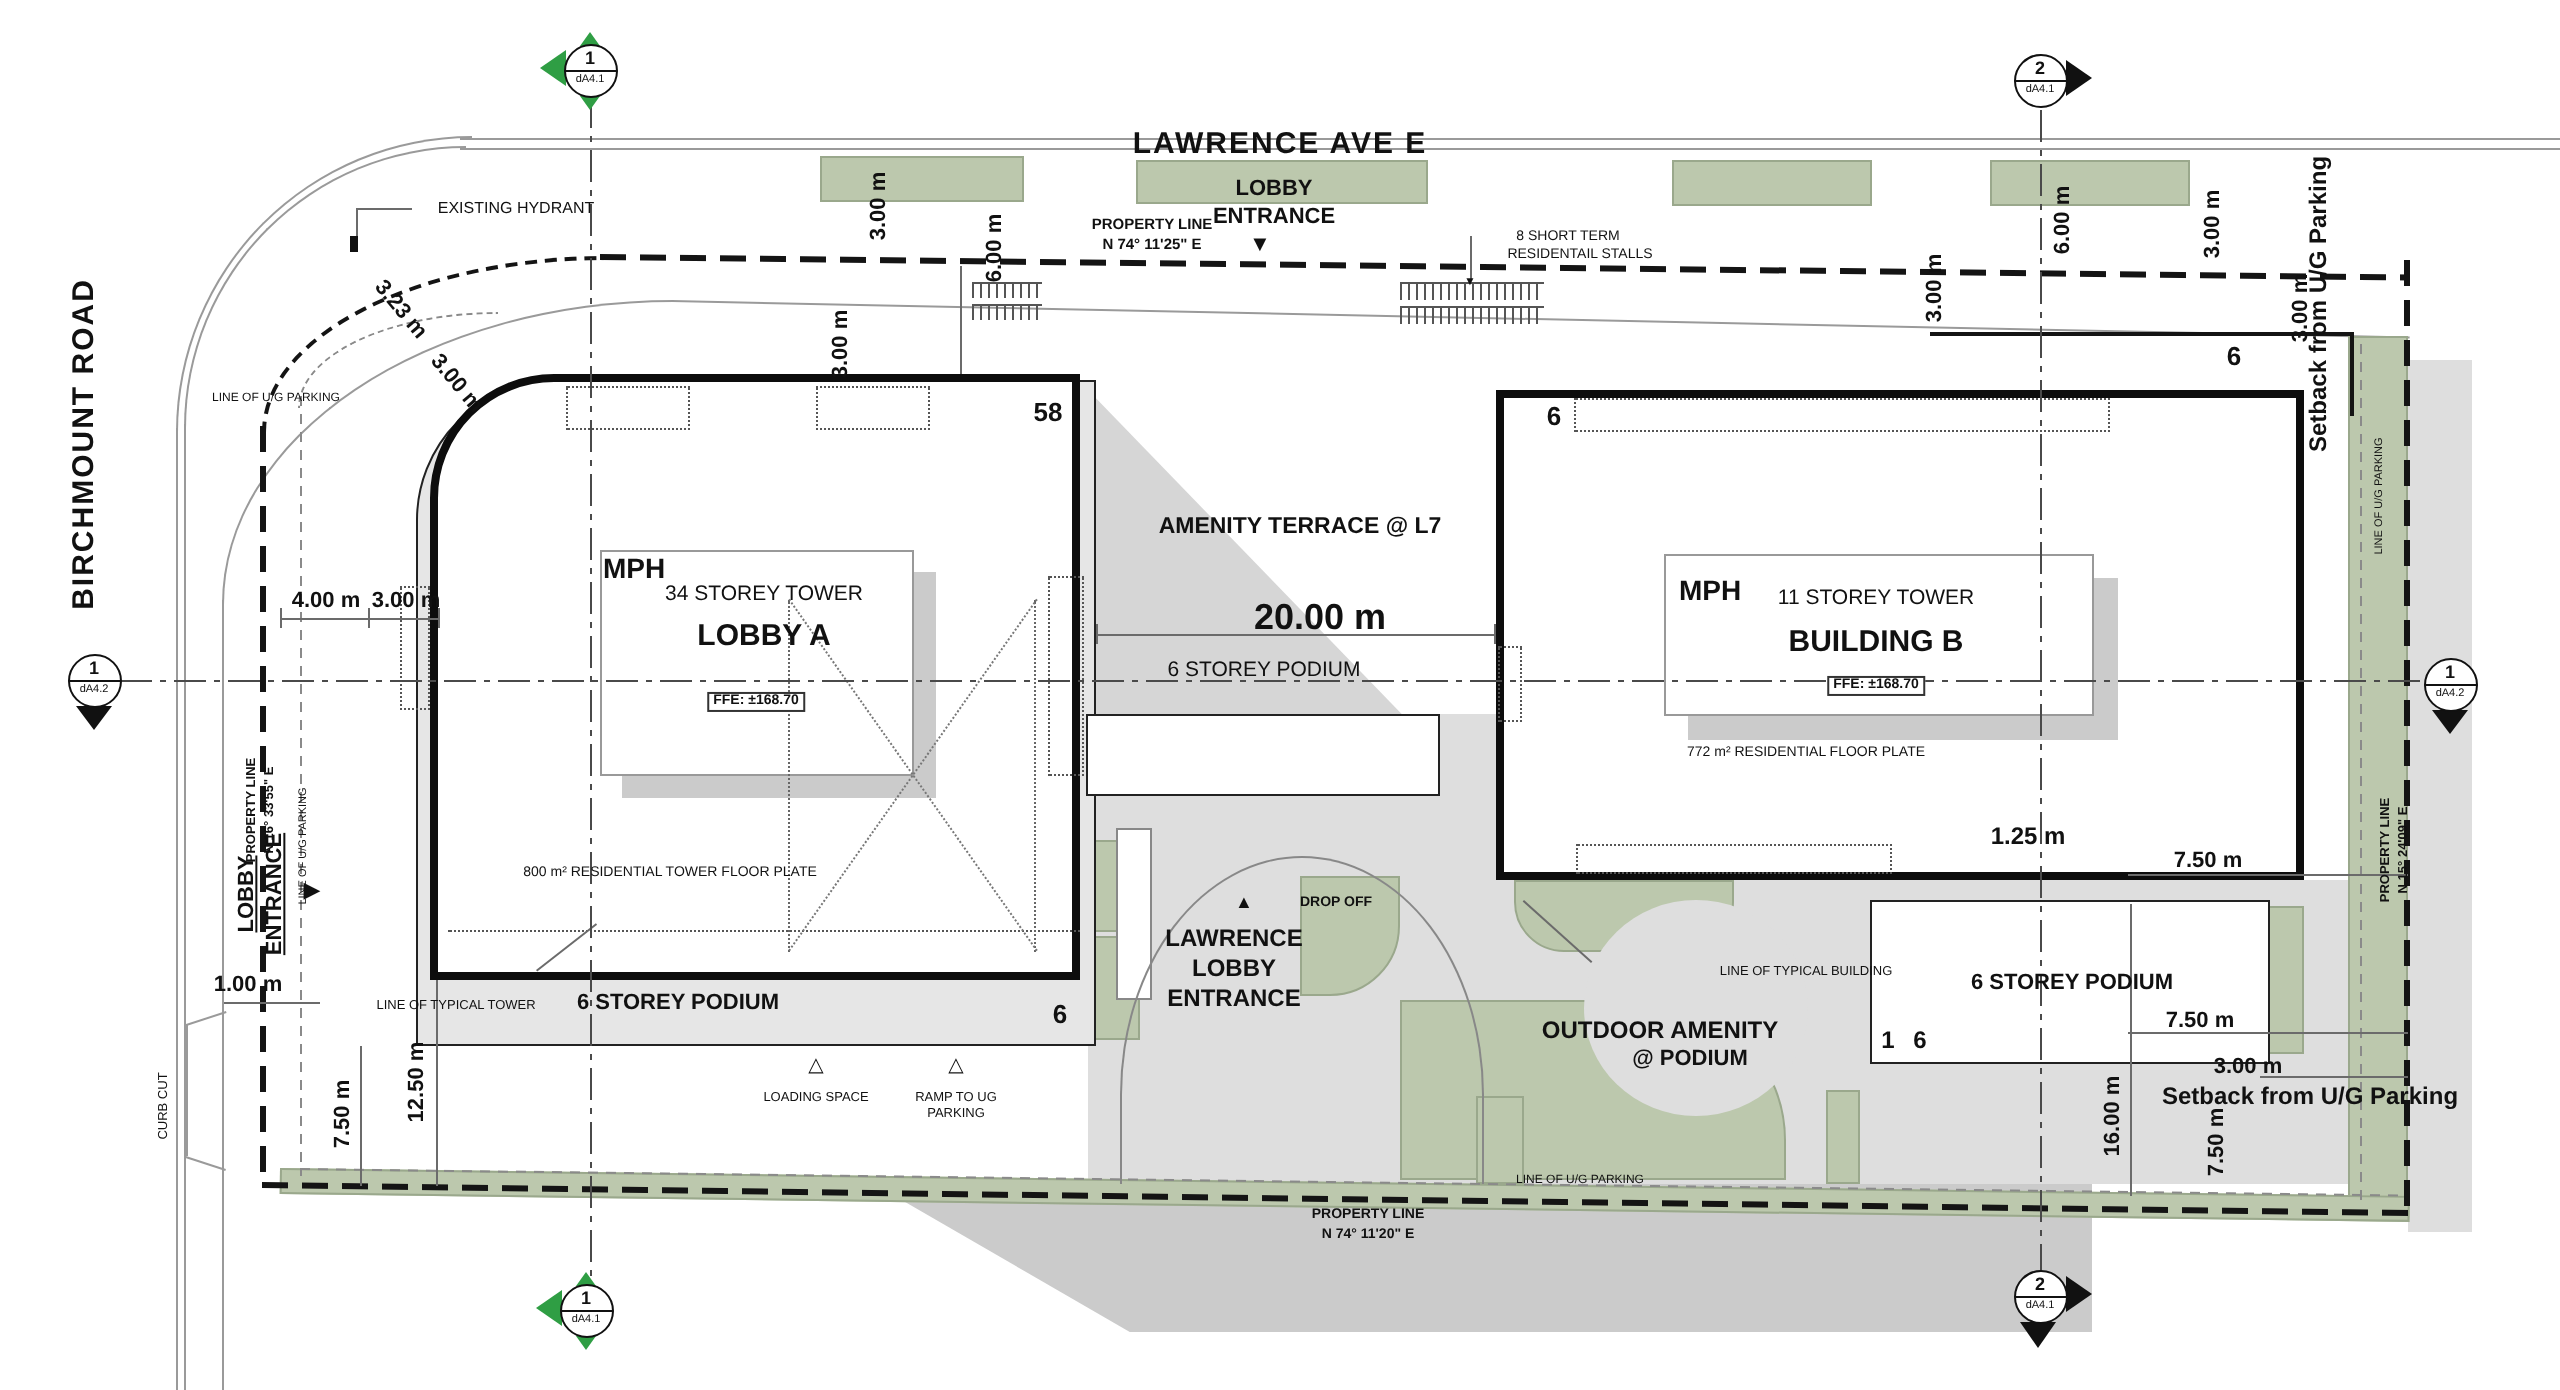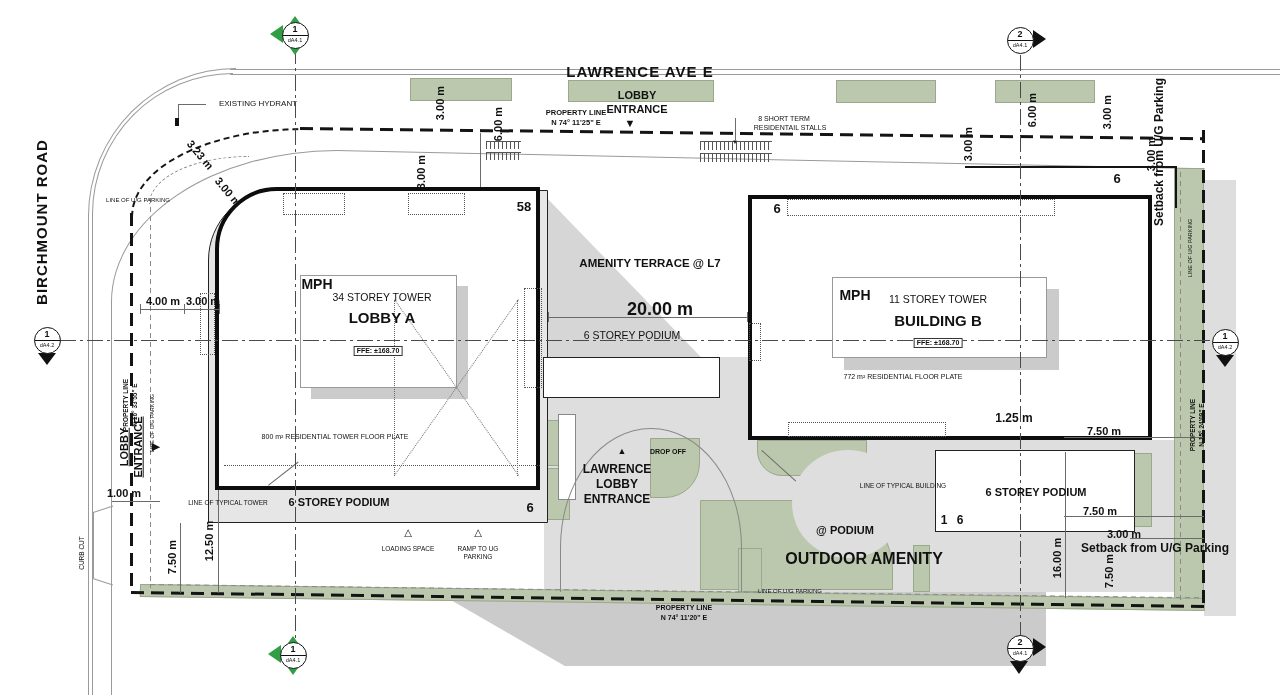--- a/index.html
+++ b/index.html
@@ -207,21 +207,21 @@
     <div class="ann b" style="left: 617px; top: 485px; font-size: 12px; z-index: 50; transform: translate(-50%, -50%) rotate(0deg);">LOBBY</div>
     <div class="ann b" style="left: 617px; top: 500px; font-size: 12px; z-index: 50; transform: translate(-50%, -50%) rotate(0deg);">ENTRANCE</div>
     <div class="ann b" style="left: 777px; top: 209px; font-size: 13px; z-index: 50; transform: translate(-50%, -50%) rotate(0deg);">6</div>
     <div class="ann b" style="left: 855px; top: 295px; font-size: 14px; z-index: 50; transform: translate(-50%, -50%) rotate(0deg);">MPH</div>
     <div class="ann" style="left: 938px; top: 299px; font-size: 10.5px; z-index: 50; transform: translate(-50%, -50%) rotate(0deg);">11 STOREY TOWER</div>
     <div class="ann b" style="left: 938px; top: 321px; font-size: 15px; z-index: 50; transform: translate(-50%, -50%) rotate(0deg);">BUILDING B</div>
     <div class="ann b box" style="left: 938px; top: 343px; font-size: 7px; z-index: 50; transform: translate(-50%, -50%) rotate(0deg);">FFE: ±168.70</div>
     <div class="ann" style="left: 903px; top: 377px; font-size: 7px; z-index: 50; transform: translate(-50%, -50%) rotate(0deg);">772 m² RESIDENTIAL FLOOR PLATE</div>
     <div class="ann b" style="left: 1014px; top: 419px; font-size: 12px; z-index: 50; transform: translate(-50%, -50%) rotate(0deg);">1.25 m</div>
     <div class="ann" style="left: 903px; top: 486px; font-size: 6.5px; z-index: 50; transform: translate(-50%, -50%) rotate(0deg);">LINE OF TYPICAL BUILDING</div>
-    <div class="ann b" style="left: 864px; top: 516px; font-size: 16px; z-index: 50; transform: translate(-50%, -50%) rotate(0deg); margin-top: 43px;">OUTDOOR AMENITY</div>
+    <div class="ann b" style="left: 830px; top: 516px; font-size: 12px; z-index: 50; transform: translate(-50%, -50%) rotate(0deg);">OUTDOOR AMENITY</div>
     <div class="ann b" style="left: 845px; top: 530px; font-size: 11px; z-index: 50; transform: translate(-50%, -50%) rotate(0deg);">@ PODIUM</div>
     <div class="ann b" style="left: 1036px; top: 492px; font-size: 11px; z-index: 50; transform: translate(-50%, -50%) rotate(0deg);">6 STOREY PODIUM</div>
     <div class="ann b" style="left: 944px; top: 521px; font-size: 12px; z-index: 50; transform: translate(-50%, -50%) rotate(0deg);">1</div>
     <div class="ann b" style="left: 960px; top: 521px; font-size: 12px; z-index: 50; transform: translate(-50%, -50%) rotate(0deg);">6</div>
     <div class="ann b" style="left: 1104px; top: 431px; font-size: 11px; z-index: 50; transform: translate(-50%, -50%) rotate(0deg);">7.50 m</div>
     <div class="ann b" style="left: 1100px; top: 511px; font-size: 11px; z-index: 50; transform: translate(-50%, -50%) rotate(0deg);">7.50 m</div>
     <div class="ann b" style="left: 1124px; top: 534px; font-size: 11px; z-index: 50; transform: translate(-50%, -50%) rotate(0deg);">3.00 m</div>
     <div class="ann b" style="left: 1155px; top: 549px; font-size: 12px; z-index: 50; transform: translate(-50%, -50%) rotate(0deg);">Setback from U/G Parking</div>
     <div class="ann b" style="left: 1057px; top: 558px; font-size: 11px; z-index: 50; transform: translate(-50%, -50%) rotate(-90deg);">16.00 m</div>
     <div class="ann b" style="left: 1109px; top: 571px; font-size: 11px; z-index: 50; transform: translate(-50%, -50%) rotate(-90deg);">7.50 m</div>

